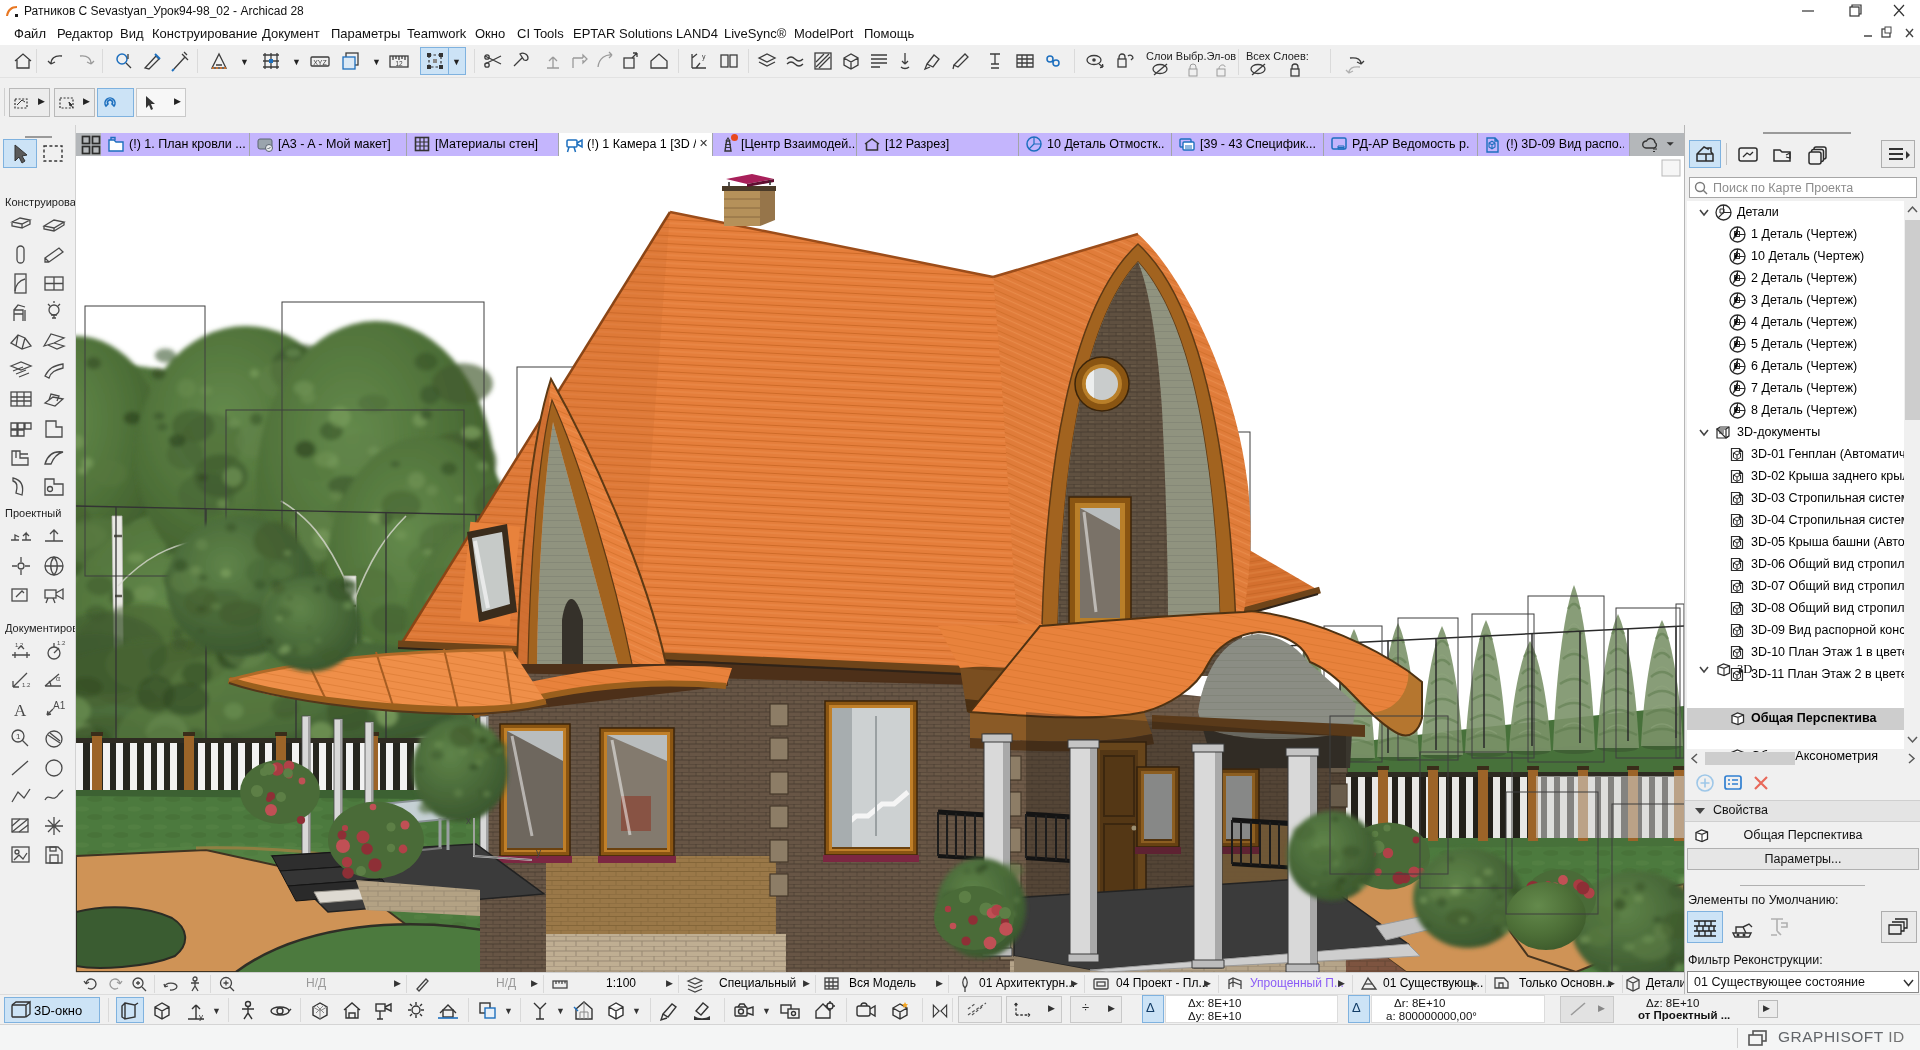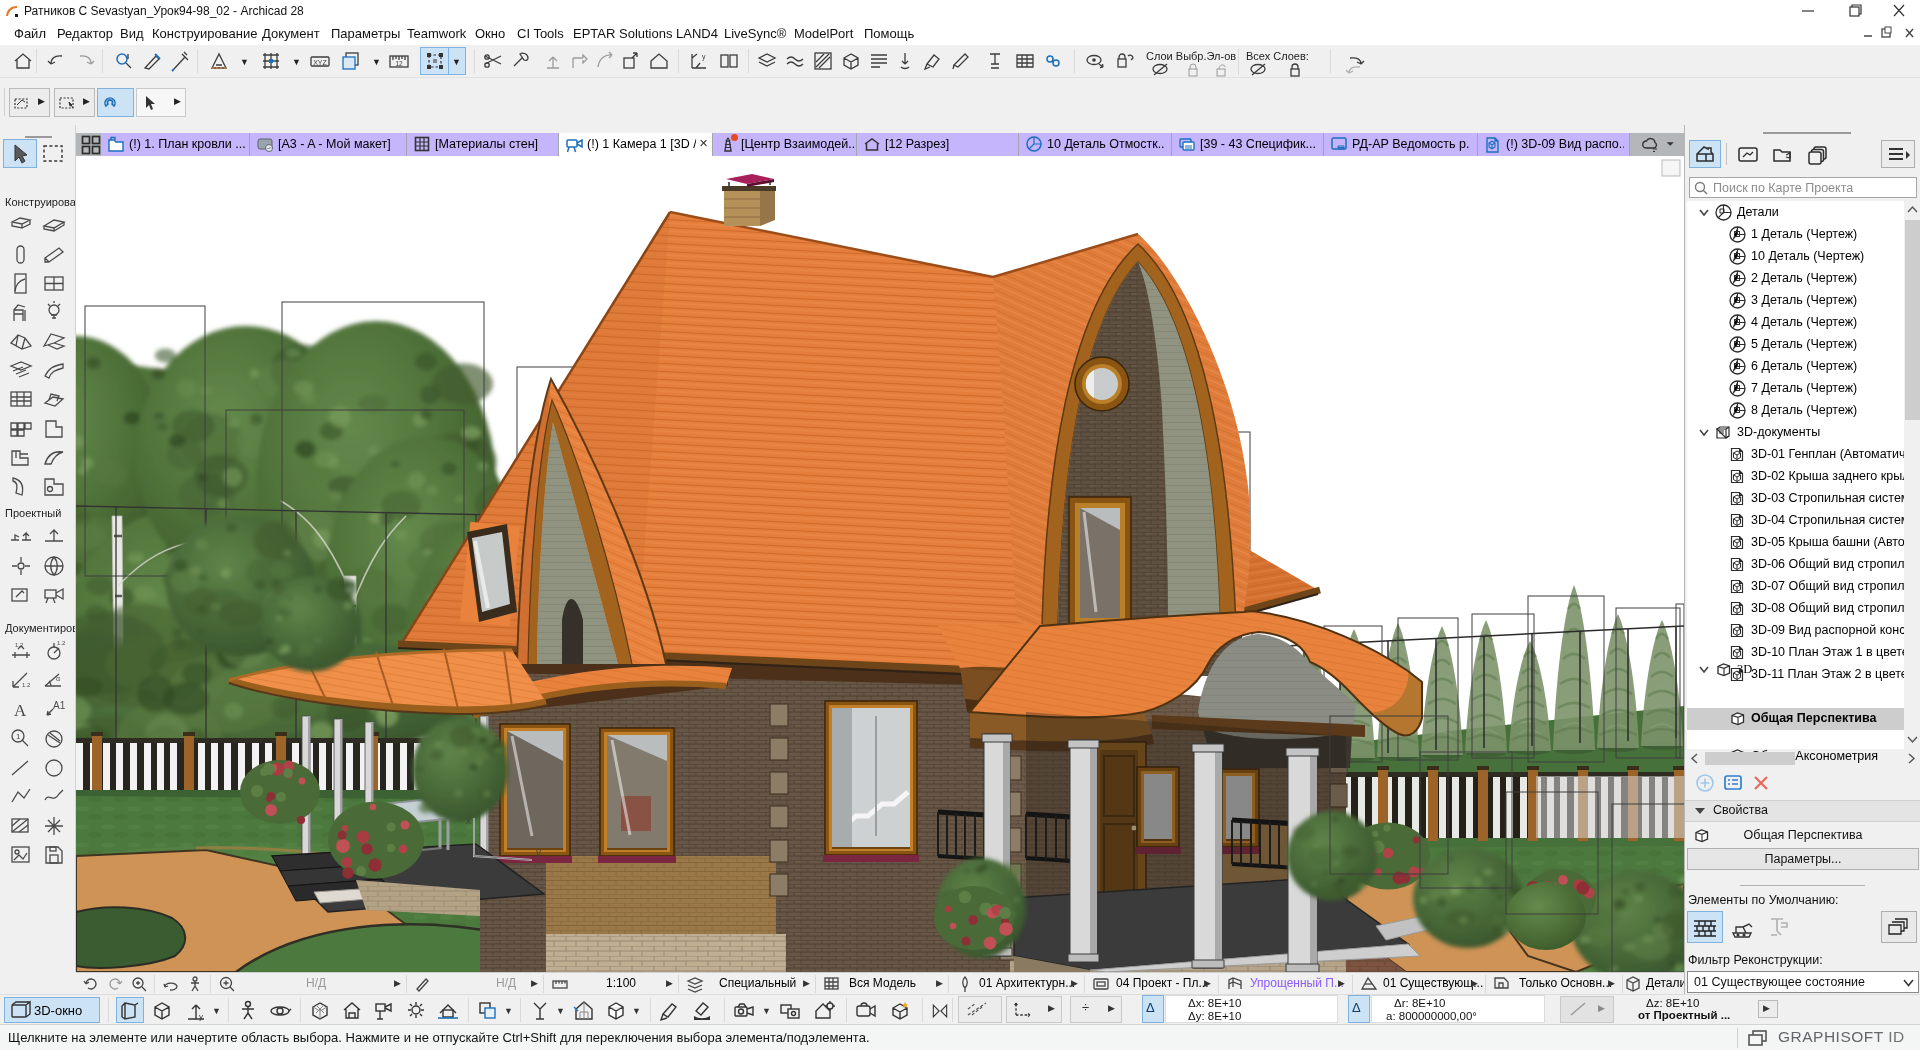--- a/index.html
+++ b/index.html
@@ -1032,21 +1032,20 @@
 <div class="abs" style="left:1560px;top:996px;width:54px;height:27px;border:1px solid #c9c9c9;background:#e2e2e2"></div>
 <svg class="abs" style="left:1568px;top:1000px" width="22" height="18">
     <path d="M3 15 L17 3" stroke="#9a9a9a" stroke-width="1.6"></path>
   </svg>
 <span class="abs" style="left:1598px;top:1003px;font-size:9px;color:#888">▶</span>
 <span class="abs" style="left:1646px;top:997px;font-size:11.5px;color:#111">Δz: 8E+10</span>
 <span class="abs" style="left:1638px;top:1009px;font-size:11.5px;color:#111;font-weight:bold">от Проектный ...</span>
 <div class="abs" style="left:1758px;top:1000px;width:20px;height:18px;border:1px solid #b9b9b9;background:#ececec"></div>
 <span class="abs" style="left:1763px;top:1003px;font-size:9px;color:#333">▶</span>
 <div id="statusbar" class="abs">
-<span class="abs" style="left:8px;top:5px">Щелкните на элементе или начертите область выбора. Нажмите и не отпускайте Ctrl+Shift для переключения выбора элемента/подэлемента.</span>
 <div class="abs" style="left:1737px;top:3px;width:1px;height:20px;background:#d0d0d0"></div>
 <svg class="abs" style="left:1748px;top:5px" width="20" height="16">
       <rect x="5" y="1" width="13" height="10" fill="none" stroke="#555" stroke-width="1.6"></rect>
       <rect x="1" y="5" width="13" height="10" fill="#f4f5f5" stroke="#555" stroke-width="1.6"></rect>
     </svg>
 <span class="abs" style="left:1778px;top:3px;font-size:15.5px;color:#63666a;letter-spacing:0.5px">GRAPHISOFT<span style="color:#737373"> ID</span></span>
 </div>
 <svg class="abs" id="viewport" style="left:76px;top:156px" width="1608" height="816" viewBox="0 0 1608 816">
     <defs>
 <pattern id="tileF" width="10" height="8" patternUnits="userSpaceOnUse" patternTransform="rotate(3)">

